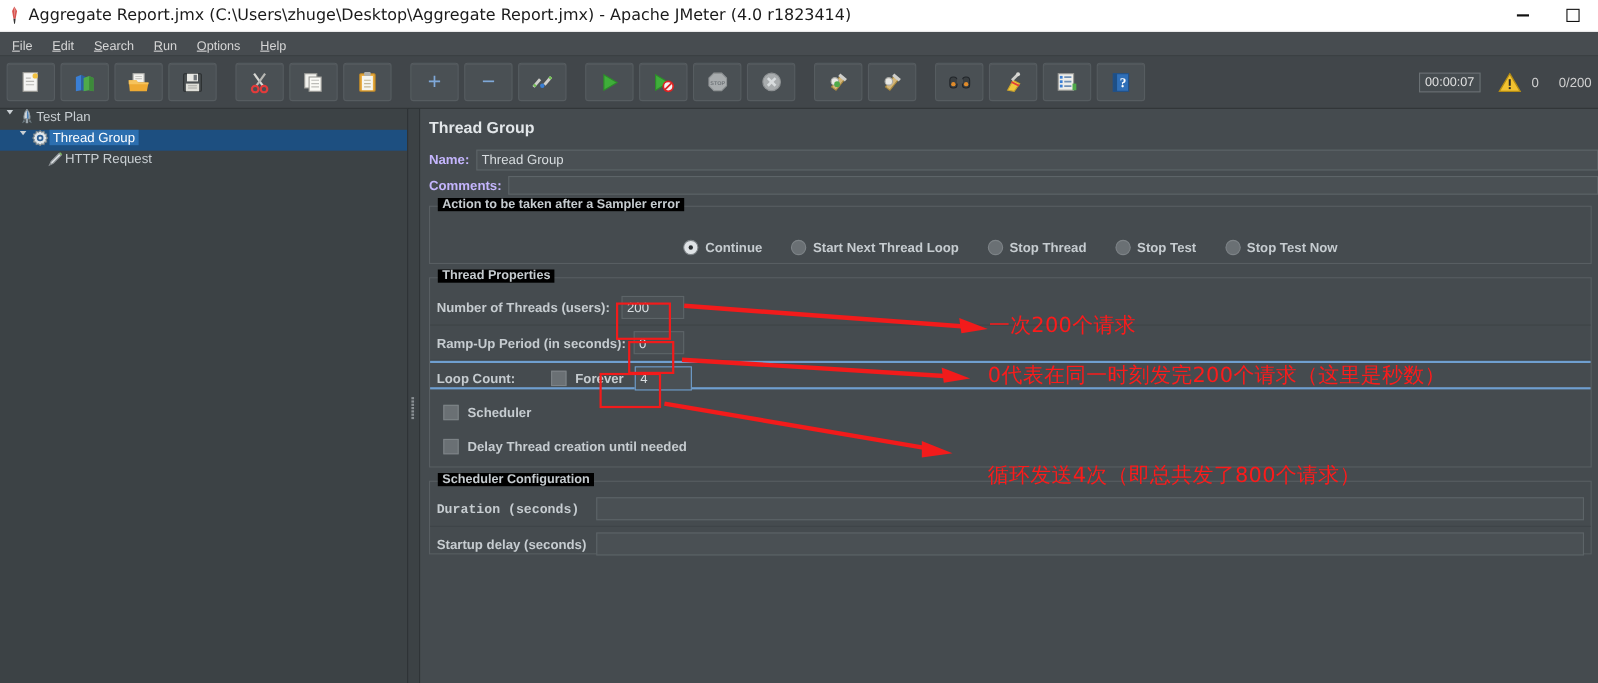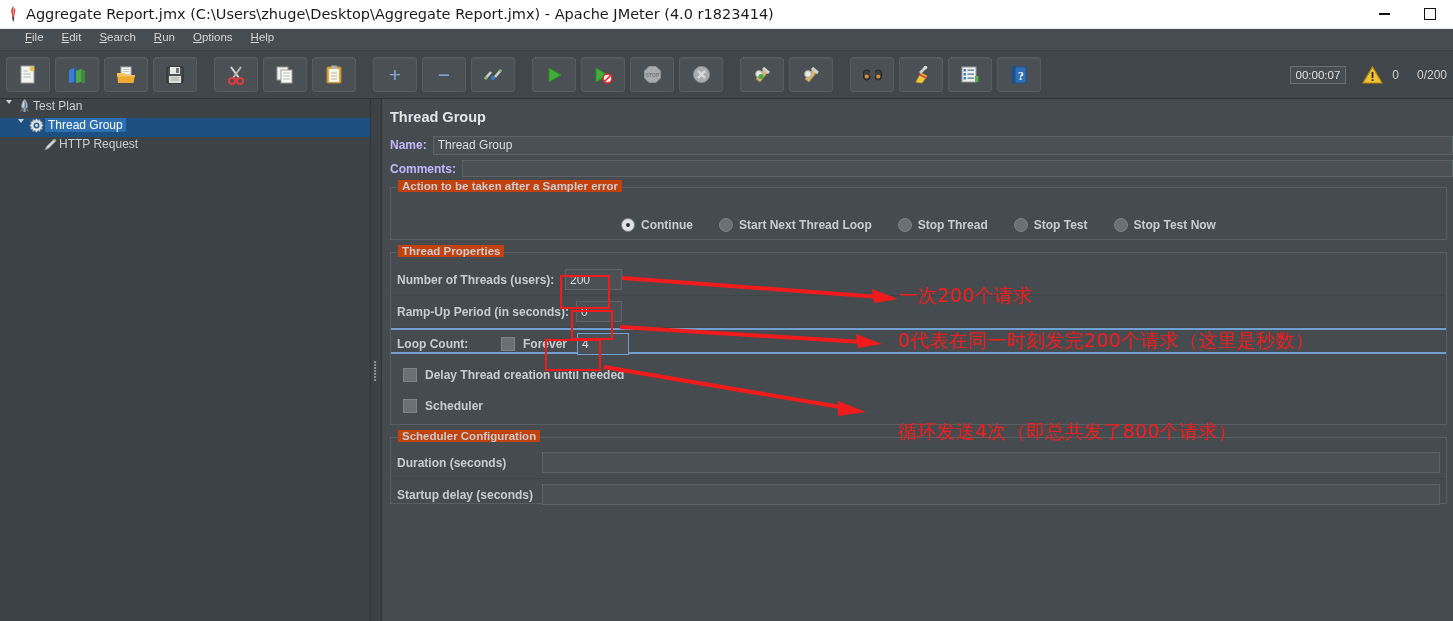--- a/index.html
+++ b/index.html
@@ -18,22 +18,22 @@
   .title-text{
     font-size:14.5px;color:#1b1b1b;white-space:nowrap;
     font-family:"DejaVu Sans","Liberation Sans",sans-serif;
   }
   .win-controls{position:absolute;right:0;top:0;height:28px;display:flex;}
   .win-btn{width:46px;height:28px;display:flex;align-items:center;justify-content:center;}
   .win-btn .min{width:11px;height:1.6px;background:#111;}
   .win-btn .max{width:10px;height:10px;border:1.5px solid #111;}
   
   .menubar{
-    height:21px;background:#474c50;display:flex;align-items:flex-start;
-    padding-left:16px;border-bottom:1px solid #3b4043;
+    height:21px;background:#474c50;display:flex;align-items:flex-end;
+    padding-left:2px;border-bottom:1px solid #3b4043;
   }
   .menu-item{
     font-size:11.5px;color:#d6d6d6;padding:2px 9px;white-space:nowrap;cursor:default;
   }
   .menu-item .mn{text-decoration:underline;}
   
   .toolbar{
     height:47px;background:#41464a;display:flex;align-items:center;
     padding-left:6px;position:relative;border-bottom:1px solid #2f3336;
   }
@@ -92,21 +92,21 @@
     height:19px;line-height:19px;padding:0 4px;box-sizing:border-box;
     font-family:"Liberation Sans",sans-serif;
   }
   .name-input{margin-left:6px;flex:1;margin-right:0px;}
   .comments-input{margin-left:6px;flex:1;height:17px;}
   
   .groupbox{
     margin:7px 6px 0 8px;border:1px solid #585e62;position:relative;padding-top:3px;
   }
   .gb-title{
-    position:absolute;top:-8px;left:7px;background:#c2410c;padding:0 4px;
+    position:absolute;top:-8px;left:7px;background:#000000;padding:0 4px;
     font-size:11.5px;color:#c6ccd0;font-weight:bold;white-space:nowrap;
   }
   .radio-row{display:flex;align-items:center;justify-content:center;height:40px;gap:0;}
   .radio-item{display:flex;align-items:center;margin:0 13px;}
   .radio{
     width:12px;height:12px;border-radius:50%;background:#6a7074;
     border:1px solid #7d8387;display:flex;align-items:center;justify-content:center;
     flex:0 0 12px;
   }
   .radio.on{background:#dfe3e6;}
@@ -526,34 +526,34 @@
         <div class="prop-row" style="position:relative;">
           <span class="prop-label" style="width:104px;">Loop Count:</span>
           <span class="checkbox"></span>
           <span class="cb-label" style="margin-right:10px;">Forever</span>
           <input class="txt-input" type="text" style="width: 52px; height: 22px; border: 1px solid rgb(111, 159, 208);" value="4">
         </div>
       </div>
 
       <div class="prop-row" style="padding-left:12px;">
         <span class="checkbox"></span>
-        <span class="cb-label">Delay Thread creation until needed</span>
+        <span class="cb-label">Scheduler</span>
       </div>
 
       <div class="prop-row" style="padding-left:12px;">
         <span class="checkbox"></span>
-        <span class="cb-label">Scheduler</span>
+        <span class="cb-label">Delay Thread creation until needed</span>
       </div>
     </div>
 
     <div class="groupbox" style="height:62px;margin-top:12px;">
       <span class="gb-title">Scheduler Configuration</span>
 
       <div class="prop-row" style="margin-top:6px;">
-        <span class="prop-label" style="width:145px;">Duration (seconds)</span>
+        <span class="prop-label" style="width:145px;font-family:Liberation Mono, monospace;">Duration (seconds)</span>
         <input class="txt-input" type="text" style="flex: 1 1 0%; height: 21px; margin-right: 6px;" value="">
       </div>
       <div class="sep-line"></div>
 
       <div class="prop-row">
         <span class="prop-label" style="width:145px;">Startup delay (seconds)</span>
         <input class="txt-input" type="text" style="flex: 1 1 0%; height: 21px; margin-right: 6px;" value="">
       </div>
     </div>
 

